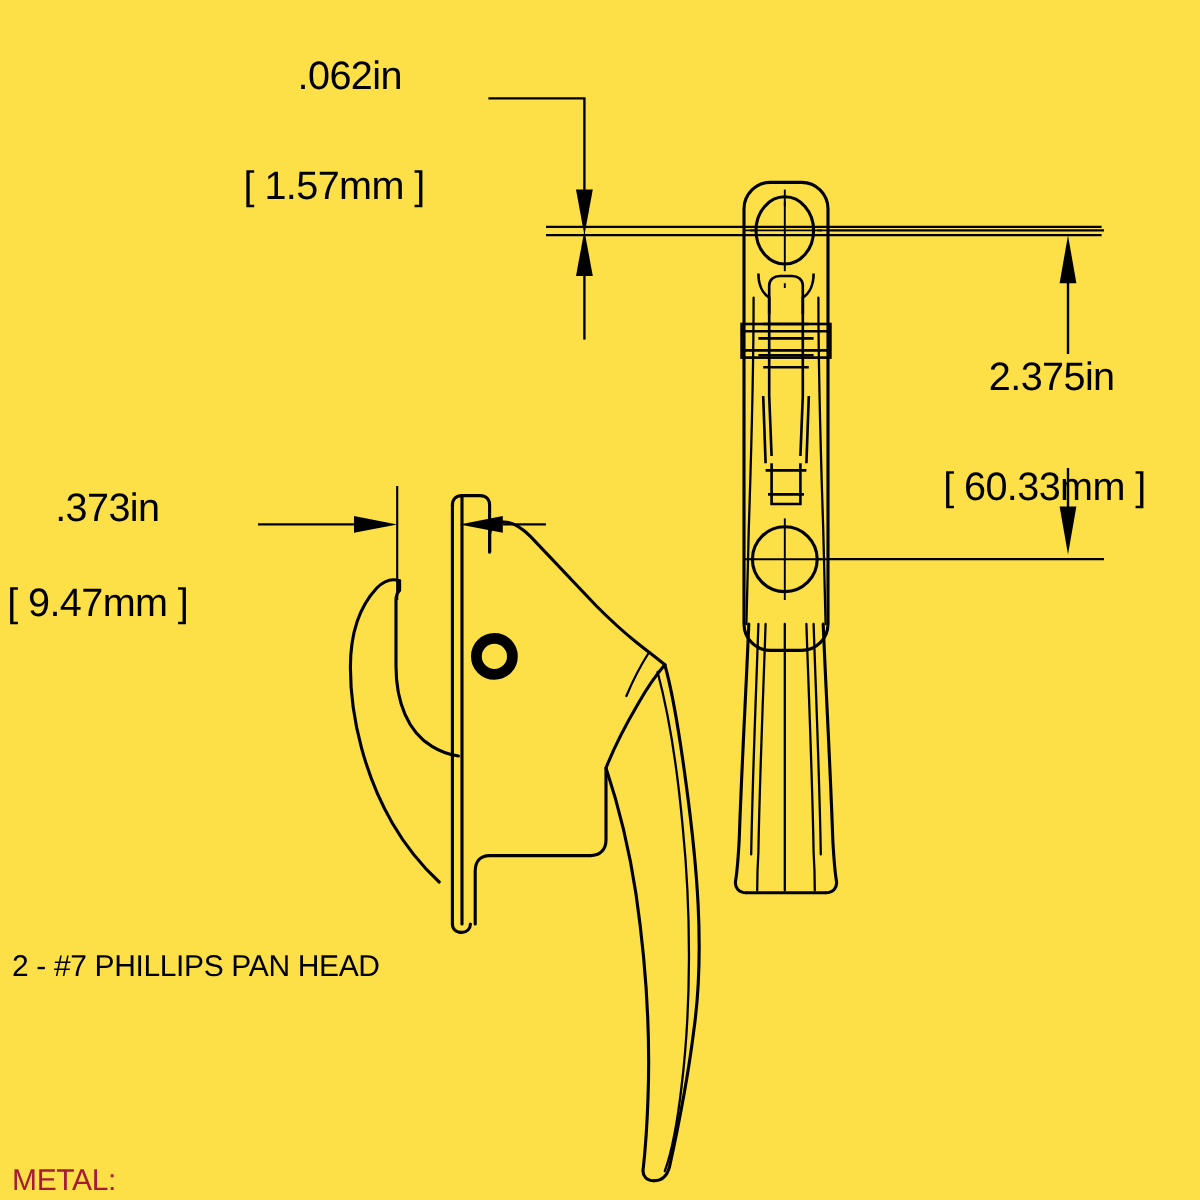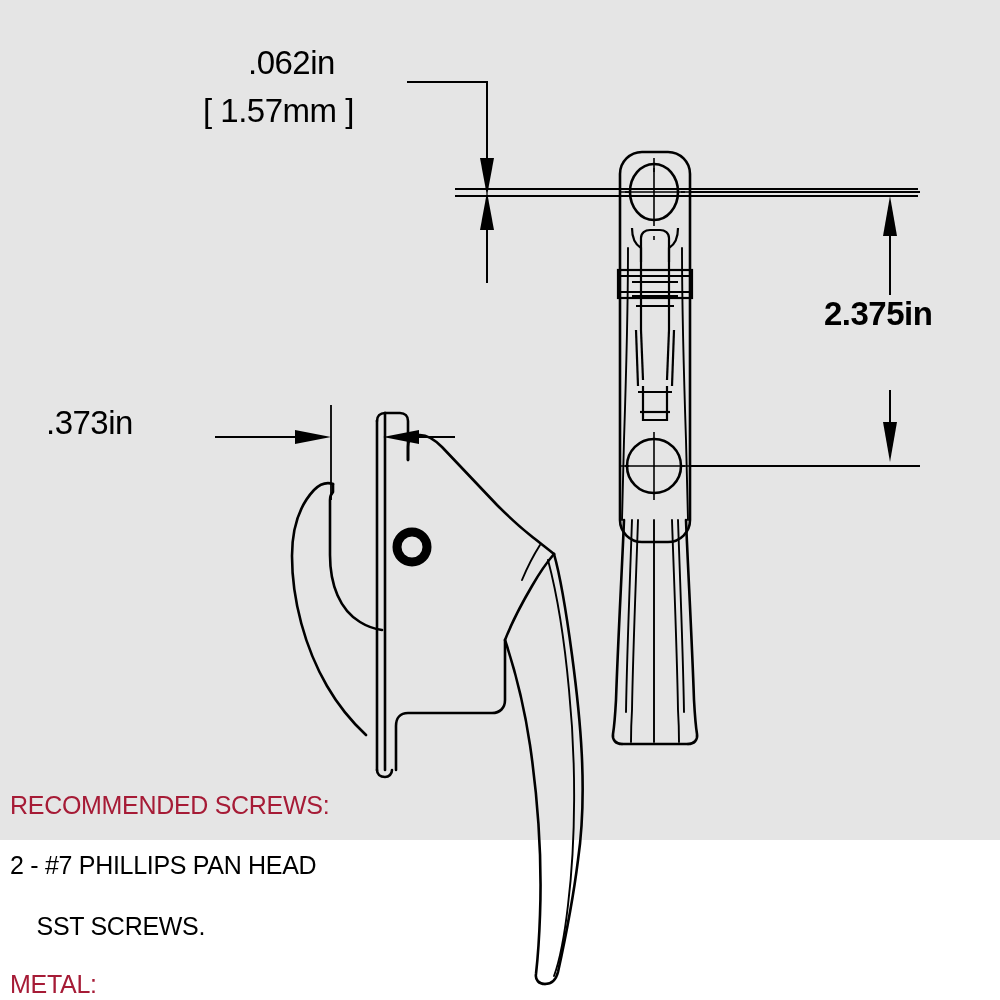--- a/index.html
+++ b/index.html
@@ -9,22 +9,22 @@
   }
   body {
     width: 1000px;
     height: 1000px;
     font-family: "Liberation Sans", sans-serif;
     overflow: hidden;
   }
   #sheet {
     position: relative;
     width: 1000px;
-    height: 840px;
-    background: #e5e5e5;
+    height: 1000px;
+    background: #fde047;
   }
   #drawing {
     position: absolute;
     top: 0;
     left: 0;
     width: 1000px;
     height: 1000px;
   }
   .dim-text {
     position: absolute;
@@ -34,20 +34,21 @@
     white-space: pre;
     line-height: 1.0;
   }
   .dim-in {
     font-size: 33px;
     letter-spacing: -0.5px;
   }
   .dim-mm {
     font-size: 33px;
     letter-spacing: -0.5px;
+    margin-top: 44px;
   }
   .note-block {
     position: absolute;
     white-space: pre;
     font-family: "Liberation Sans", sans-serif;
     line-height: 1.06;
   }
   .note-line {
     display: block;
     font-size: 25px;
@@ -288,27 +289,27 @@
       <path class="outline-thin" d="M 678 520 C 680 580, 683 650, 684 712"></path>
 
     </g>
 
   </svg>
 
   <div class="dim-text dim-in" style="left:248px; top:46px;">.062in</div>
   <div class="dim-text dim-mm" style="left:203px; top:94px;">[ 1.57mm ]</div>
 
   <div class="dim-text dim-in" style="left:46px; top:406px;">.373in</div>
-
-  <div class="dim-text dim-in" style="left:824px; top:297px;font-weight:bold;">2.375in</div>
+  <div class="dim-text dim-mm" style="left:6px; top:441px;">[ 9.47mm ]</div>
+
+  <div class="dim-text dim-in" style="left:824px; top:297px;">2.375in</div>
+  <div class="dim-text dim-mm" style="left:786px; top:345px;">[ 60.33mm ]</div>
 
   <div class="note-block" style="left:10px; top:758px;">
-    <span class="note-line note-red">RECOMMENDED SCREWS:</span>
     <span class="note-line note-black">2 - #7 PHILLIPS PAN HEAD</span>
-    <span class="note-line note-black">    SST SCREWS.</span>
     
     
   </div>
 
   <div class="note-block" style="left:10px; top:937px;">
     <span class="note-line note-red">METAL:</span>
     
   </div>
 
 </div>

